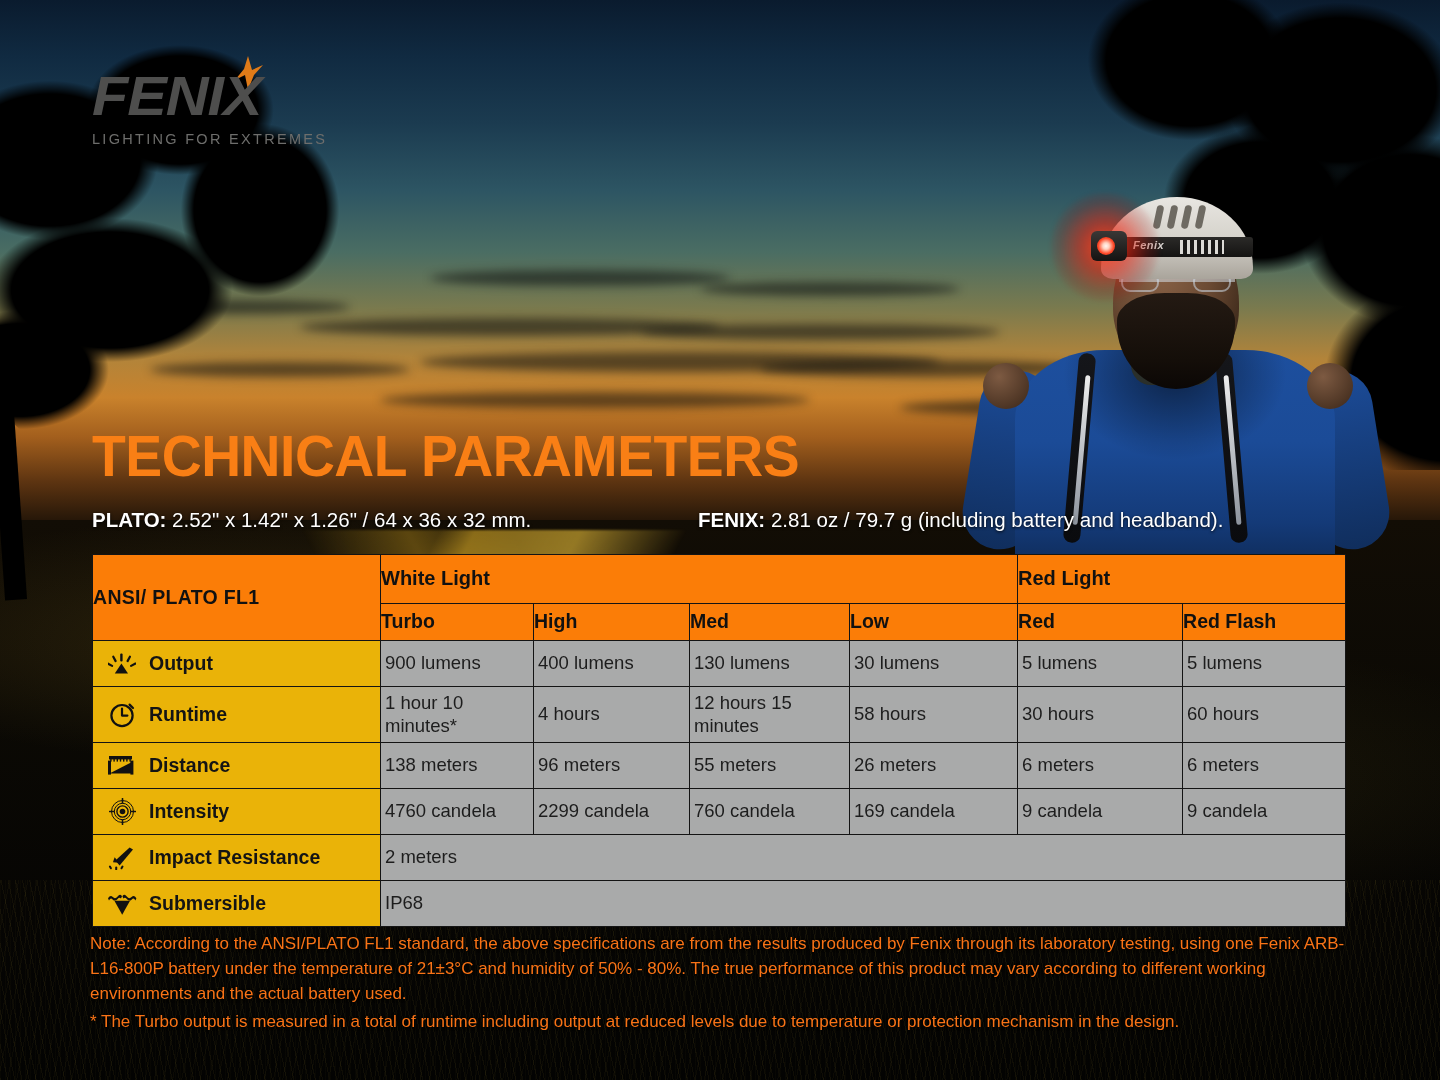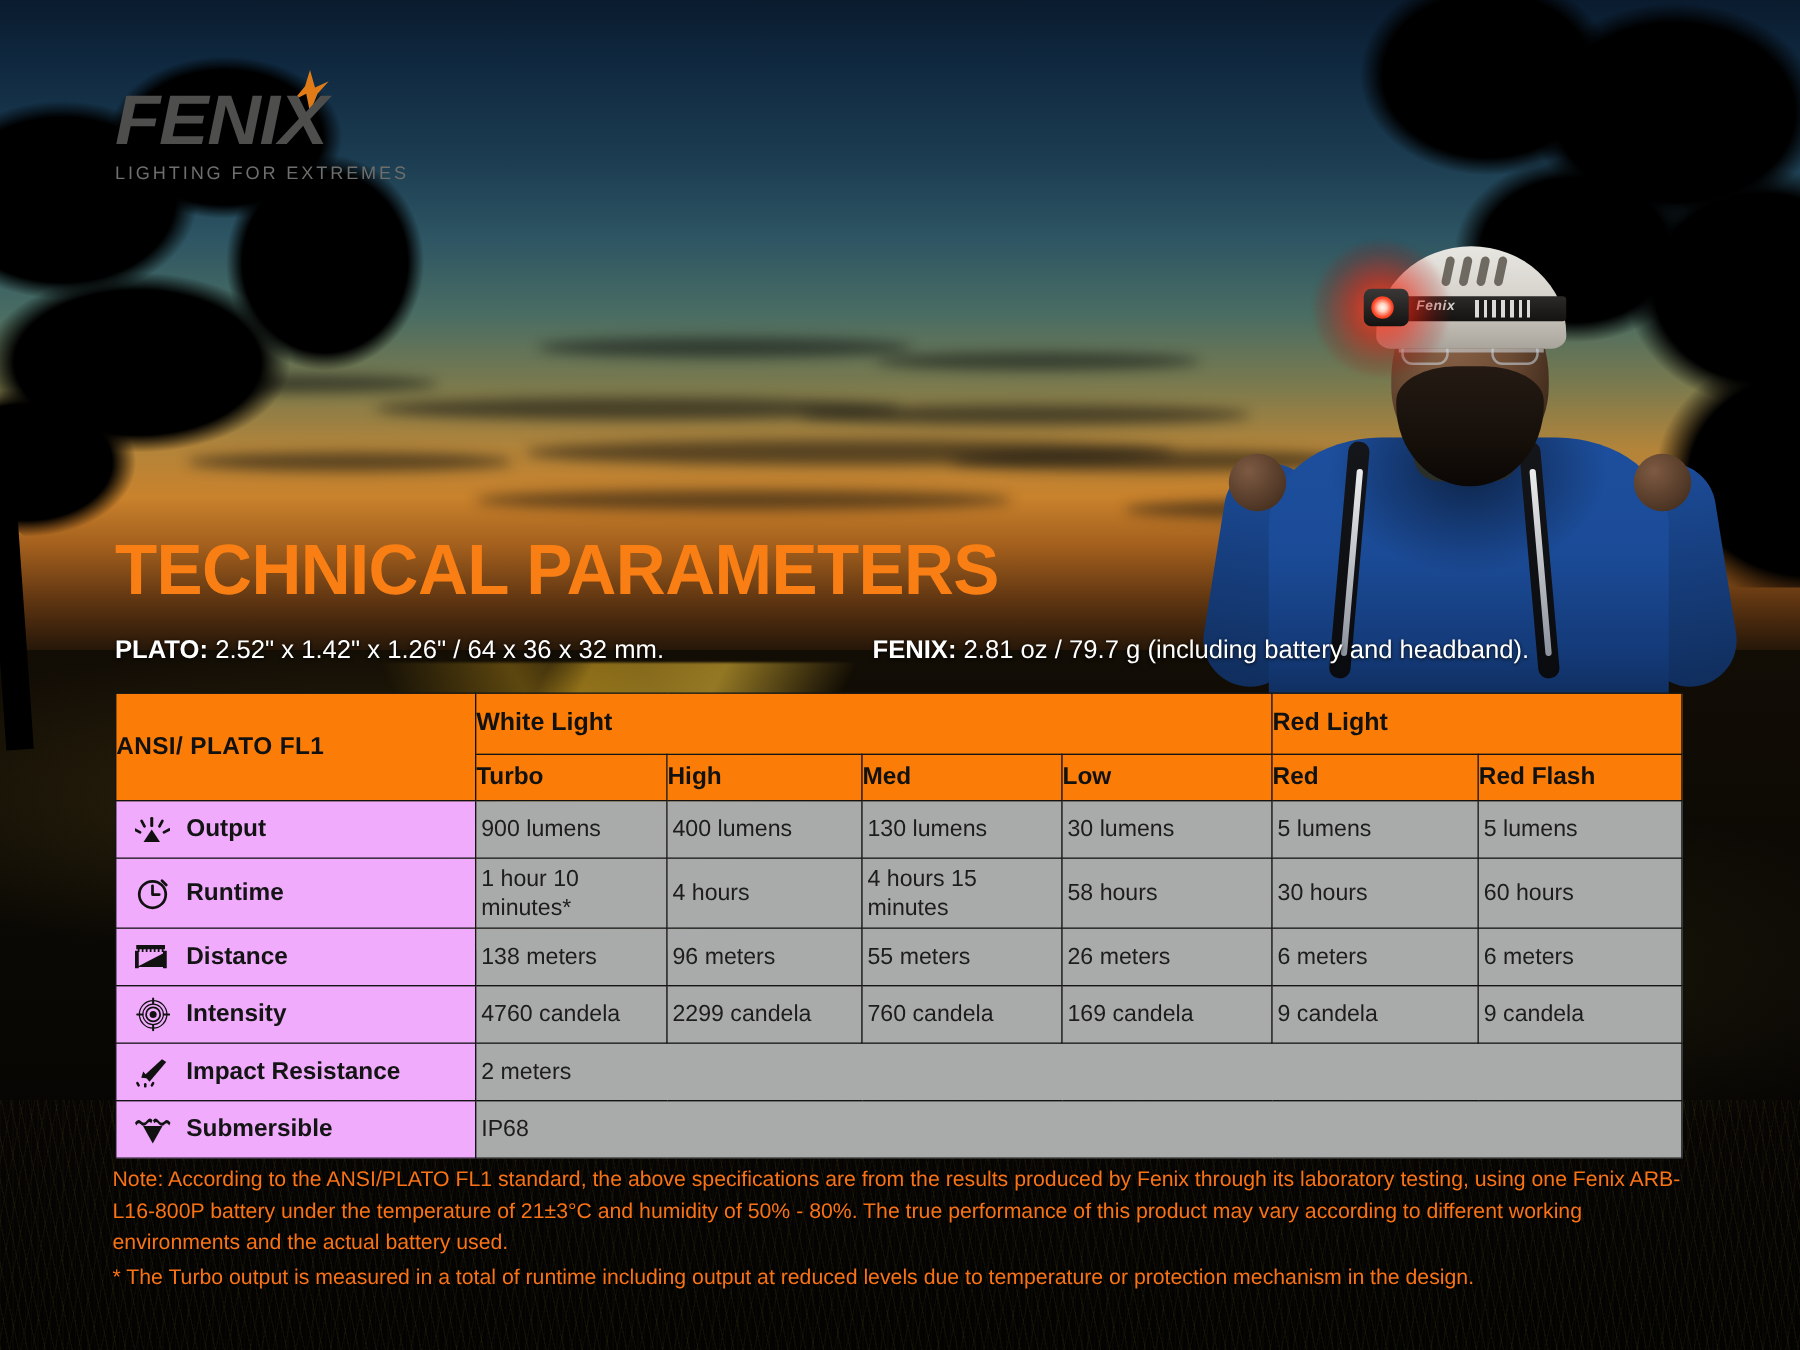--- a/index.html
+++ b/index.html
@@ -292,21 +292,21 @@
   .cell {
     background: #a9aaaa;
     color: #1d1d1d;
     font-size: 18.5px;
     height: 46px;
     line-height: 1.22;
     padding: 3px 4px;
   }
   .cell-tall { height: 56px; }
   .rowlabel {
-    background: #f0abfc;
+    background: #eab308;
     color: #141414;
     font-weight: bold;
     font-size: 19.5px;
     text-align: center;
     padding-left: 14px;
   }
   .rl-inner { display: flex; align-items: center; gap: 12px; }
   .rl-icon { width: 30px; height: 26px; flex: none; display: flex; align-items: center; justify-content: center; }
   .rl-icon svg { display: block; }
 
@@ -461,21 +461,21 @@
                 <circle cx="13" cy="13.6" r="10.6" fill="none" stroke="#111" stroke-width="2.2"></circle>
                 <path d="M13 6.6 V13.6 H18.4" fill="none" stroke="#111" stroke-width="2.2" stroke-linecap="round" stroke-linejoin="round"></path>
                 <path d="M20.6 2.6 L24 6" stroke="#111" stroke-width="2.2" stroke-linecap="round"></path>
               </svg>
             </span>
             <span>Runtime</span>
           </div>
         </td>
         <td class="cell cell-tall">1 hour 10 minutes*</td>
         <td class="cell cell-tall">4 hours</td>
-        <td class="cell cell-tall">4 hours 15 minutes</td>
+        <td class="cell cell-tall">12 hours 15 minutes</td>
         <td class="cell cell-tall">58 hours</td>
         <td class="cell cell-tall">30 hours</td>
         <td class="cell cell-tall">60 hours</td>
       </tr>
 
       <tr>
         <td class="rowlabel cell">
           <div class="rl-inner">
             <span class="rl-icon">
               <svg width="28" height="22" viewBox="0 0 28 22" aria-hidden="true">

